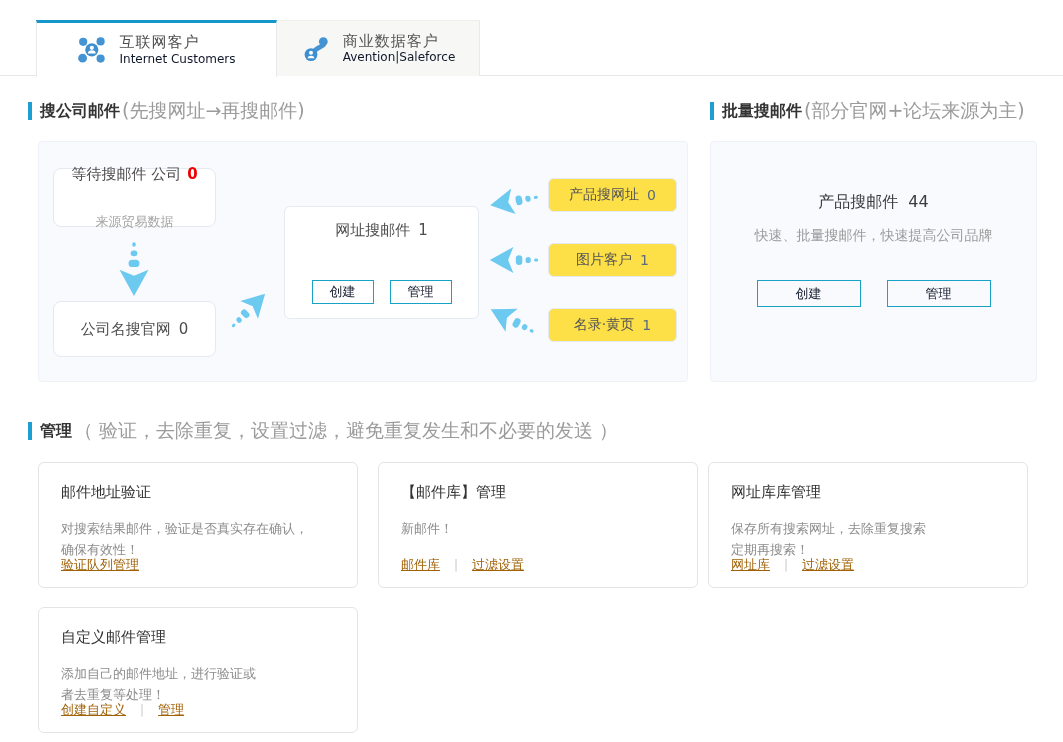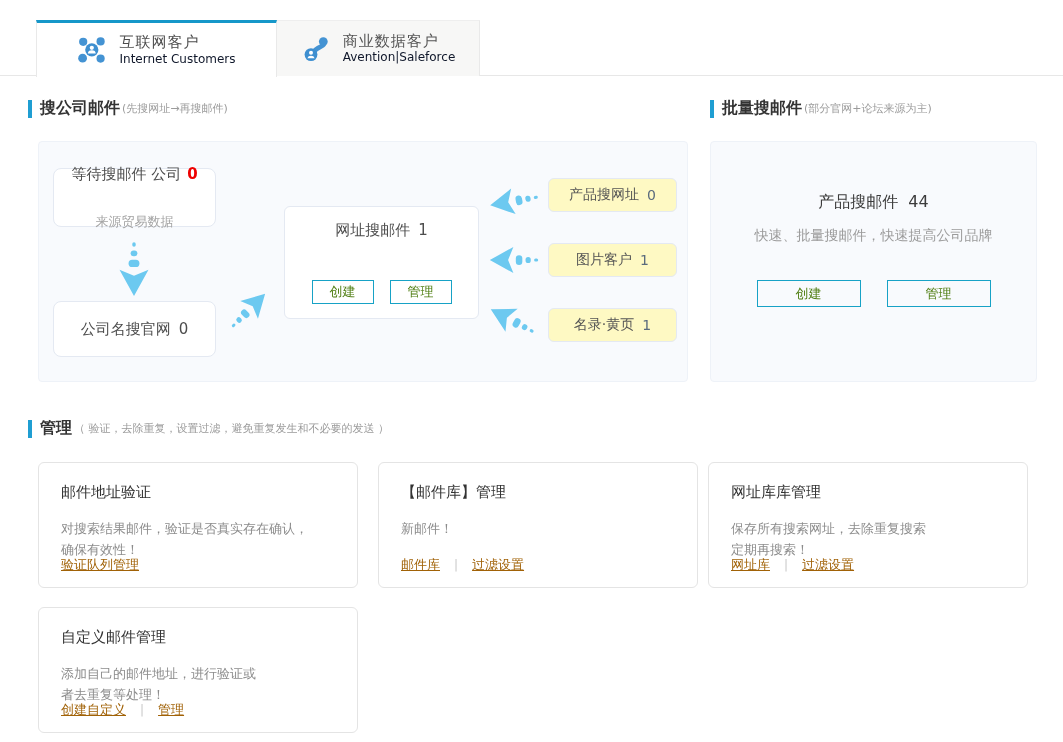--- a/index.html
+++ b/index.html
@@ -19,55 +19,55 @@
   .tab .txt { display:flex; flex-direction:column; line-height:1.25; }
   .tab-title { font-size:15px; color:#4d4d4d; letter-spacing:1px; }
   .tab-sub { font-size:12px; color:#0f172a; }
   .tab.inactive .tab-title { color:#555; }
   .tabicon { width:30px; height:30px; flex:0 0 30px; }
 
   
   .sec-head { position:absolute; display:flex; align-items:center; }
   .sec-bar { width:4px; height:18px; background:#1f9ed2; margin-right:8px; }
   .sec-title { font-size:16px; font-weight:bold; color:#333; }
-  .sec-sub { font-size:11px; color:#9b9b9b; margin-left:2px; }
+  .sec-sub { font-size:19px; color:#9b9b9b; margin-left:2px; }
 
   
   .panel { position:absolute; background:#f8fafd; border:1px solid #eef2f8; border-radius:4px; }
   .flow-panel { left:38px; top:141px; width:650px; height:241px; }
   .batch-panel { left:710px; top:141px; width:327px; height:241px; text-align:center; }
 
   .fbox { position:absolute; background:#fff; border:1px solid #e4e9f2; border-radius:8px;
           display:flex; flex-direction:column; align-items:center; justify-content:center;
           font-size:15px; color:#4d4d4d;gap:24px; }
   .fbox .line2 { font-size:13px; color:#a4a4a4; margin-top:5px; }
   .count-red { color:#ee0000; font-weight:bold; margin-left:6px; }
   .cnt { margin-left:8px; }
 
   .box-wait { left:14px; top:26px; width:163px; height:59px; }
   .box-company { left:14px; top:159px; width:163px; height:56px; }
   .box-center { left:245px; top:64px; width:195px; height:113px; border-radius:6px; }
   .box-center .btnrow { margin-top:16px; display:flex; gap:16px; }
 
-  .rbox { position:absolute; left:509px; width:129px; height:34px; background:#fef9c3;
+  .rbox { position:absolute; left:509px; width:129px; height:34px; background:#fde047;
           border:1px solid #e4e9f2; border-radius:6px; display:flex; align-items:center;
           justify-content:center; font-size:14px; color:#555; }
   .rbox .cnt { margin-left:8px; color:#5a6b7d; }
   .rbox1 { top:36px; } .rbox2 { top:101px; } .rbox3 { top:166px; }
 
   .arrow { position:absolute; }
   .arrow svg { display:block; width:100%; height:100%; }
   .arr-down { left:66px; top:108px; width:58px; height:36px; transform:rotate(-90deg); }
   .arr-diag { left:184px; top:154px; width:50px; height:30px; transform:rotate(135deg); }
   .arr-l { width:52px; height:30px; }
   .arr-l1 { left:450px; top:44px; transform:rotate(-10deg); }
   .arr-l2 { left:450px; top:103px; }
   .arr-l3 { left:448px; top:164px; transform:rotate(28deg); }
 
-  .btn { display:inline-block; background:transparent; border:1px solid #17a2c6; color:#4d7c0f;
+  .btn { display:inline-block; background:transparent; border:1px solid #17a2c6; color:#0f172a;
          font-size:13px; text-align:center; cursor:pointer; font-family:inherit; }
   .btn-sm { width:62px; height:24px; line-height:22px; }
   .btn-lg { width:104px; height:27px; line-height:25px; }
 
   .batch-title { margin-top:50px; font-size:16px; color:#3c3c3c; }
   .batch-title .cnt { margin-left:10px; }
   .batch-desc { margin-top:14px; font-size:14px; color:#9b9b9b; }
   .batch-btns { position:absolute; left:0; top:138px; width:100%;
                 display:flex; justify-content:center; gap:26px; }
 

